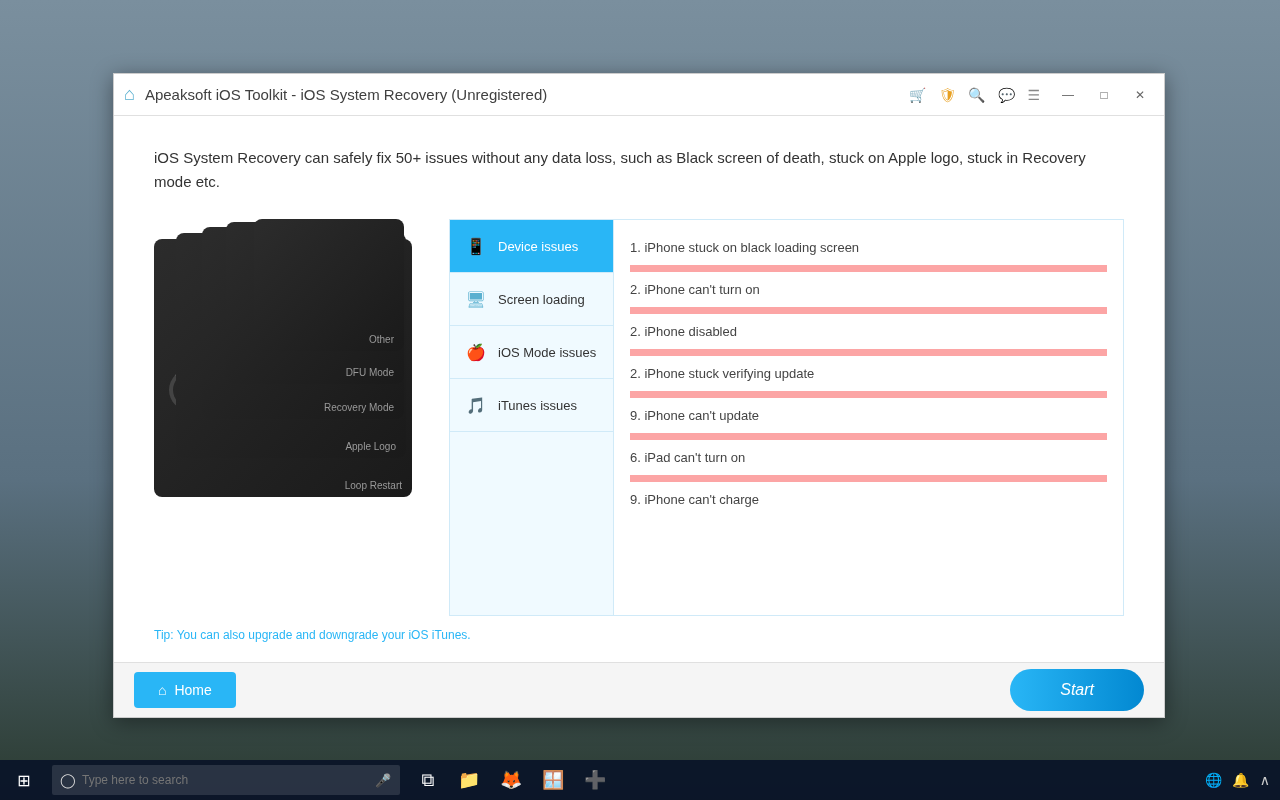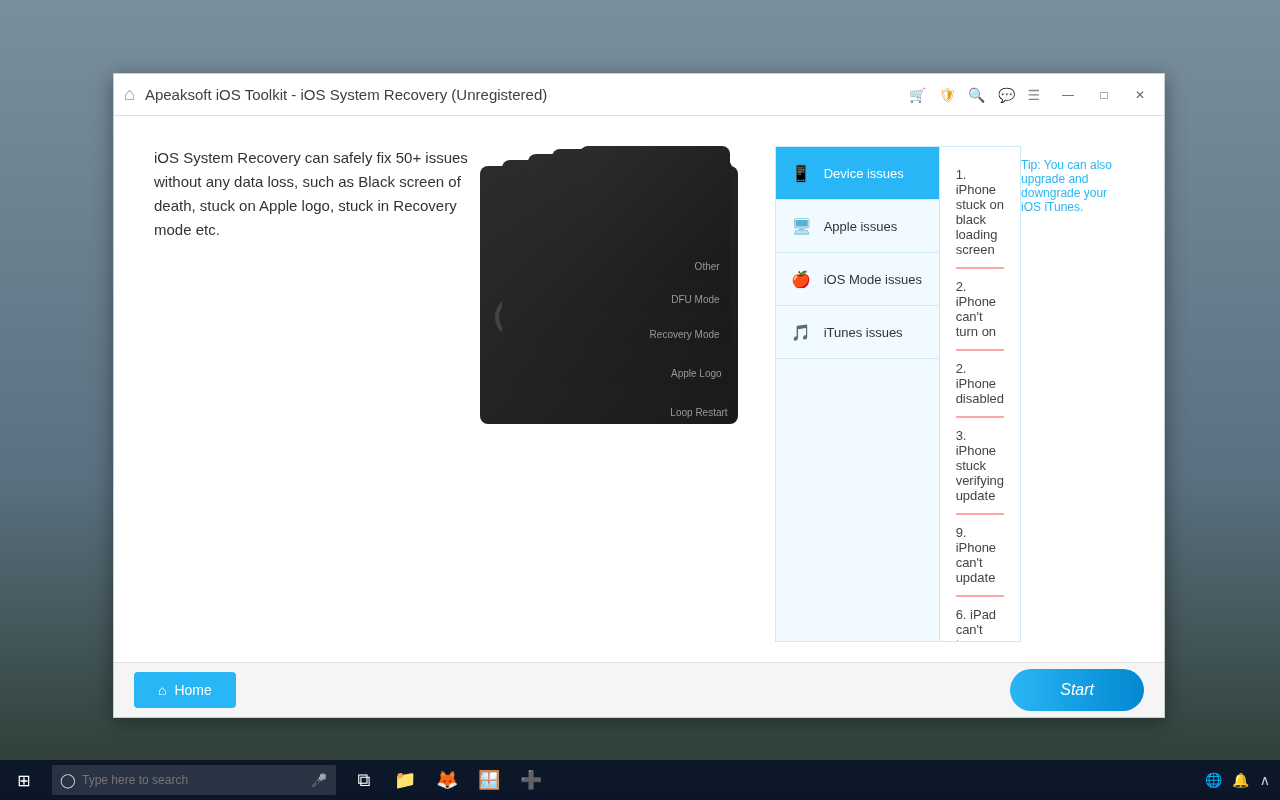--- a/index.html
+++ b/index.html
@@ -89,21 +89,21 @@
       color: #666;
       font-size: 12px;
     }
 
     
     .content-area {
       flex: 1;
       padding: 30px 40px 20px 40px;
       overflow: hidden;
       display: flex;
-      flex-direction: row;
+      flex-direction: column;
     }
 
     .description-text {
       font-size: 15px;
       color: #333;
       line-height: 1.6;
       font-weight: 400;
       margin-bottom: 25px;
     }
 
@@ -172,21 +172,21 @@
 
     .issues-list {
       padding: 10px 16px;
       list-style: none;
     }
 
     .issues-list li {
       padding: 10px 0;
       font-size: 13px;
       color: #444;
-      border-bottom: 2px solid #fca5a5;
+      border-bottom: 7px solid #fca5a5;
     }
 
     .issues-list li:last-child {
       border-bottom: none;
     }
 
     
     .issues-panel::-webkit-scrollbar { width: 8px; }
     .issues-panel::-webkit-scrollbar-track { background: #f5f5f5; }
     .issues-panel::-webkit-scrollbar-thumb { background: #c0c0c0; border-radius: 4px; }
@@ -265,21 +265,21 @@
 
     .taskbar-search-cortana {
       position: absolute;
       left: 8px;
       color: #ddd;
       font-size: 14px;
       z-index: 2;
     }
 
     .taskbar-search-input {
-      width: 284px;
+      width: 348px;
       height: 30px;
       background: rgba(255,255,255,0.12);
       border: none;
       border-radius: 2px;
       color: #ccc;
       font-size: 12px;
       padding: 0 36px 0 30px;
       outline: none;
     }
 
@@ -422,38 +422,38 @@
 
       <div class="right-panel">
 
         <div class="categories-panel">
           <div class="category-item active">
             <span class="category-icon phone">📱</span>
             <span>Device issues</span>
           </div>
           <div class="category-item">
             <span class="category-icon screen">🖥</span>
-            <span>Apple issues</span>
+            <span>Screen loading</span>
           </div>
           <div class="category-item">
             <span class="category-icon ios">🍎</span>
             <span>iOS Mode issues</span>
           </div>
           <div class="category-item">
             <span class="category-icon itunes">🎵</span>
             <span>iTunes issues</span>
           </div>
         </div>
 
         <div class="issues-panel">
           <ul class="issues-list">
             <li>1. iPhone stuck on black loading screen</li>
             <li>2. iPhone can't turn on</li>
             <li>2. iPhone disabled</li>
-            <li>3. iPhone stuck verifying update</li>
+            <li>2. iPhone stuck verifying update</li>
             <li>9. iPhone can't update</li>
             <li>6. iPad can't turn on</li>
             <li>9. iPhone can't charge</li>
           </ul>
         </div>
 
       </div>
     </div>
 
     <p class="tip-text">Tip: You can also upgrade and downgrade your iOS iTunes.</p>

